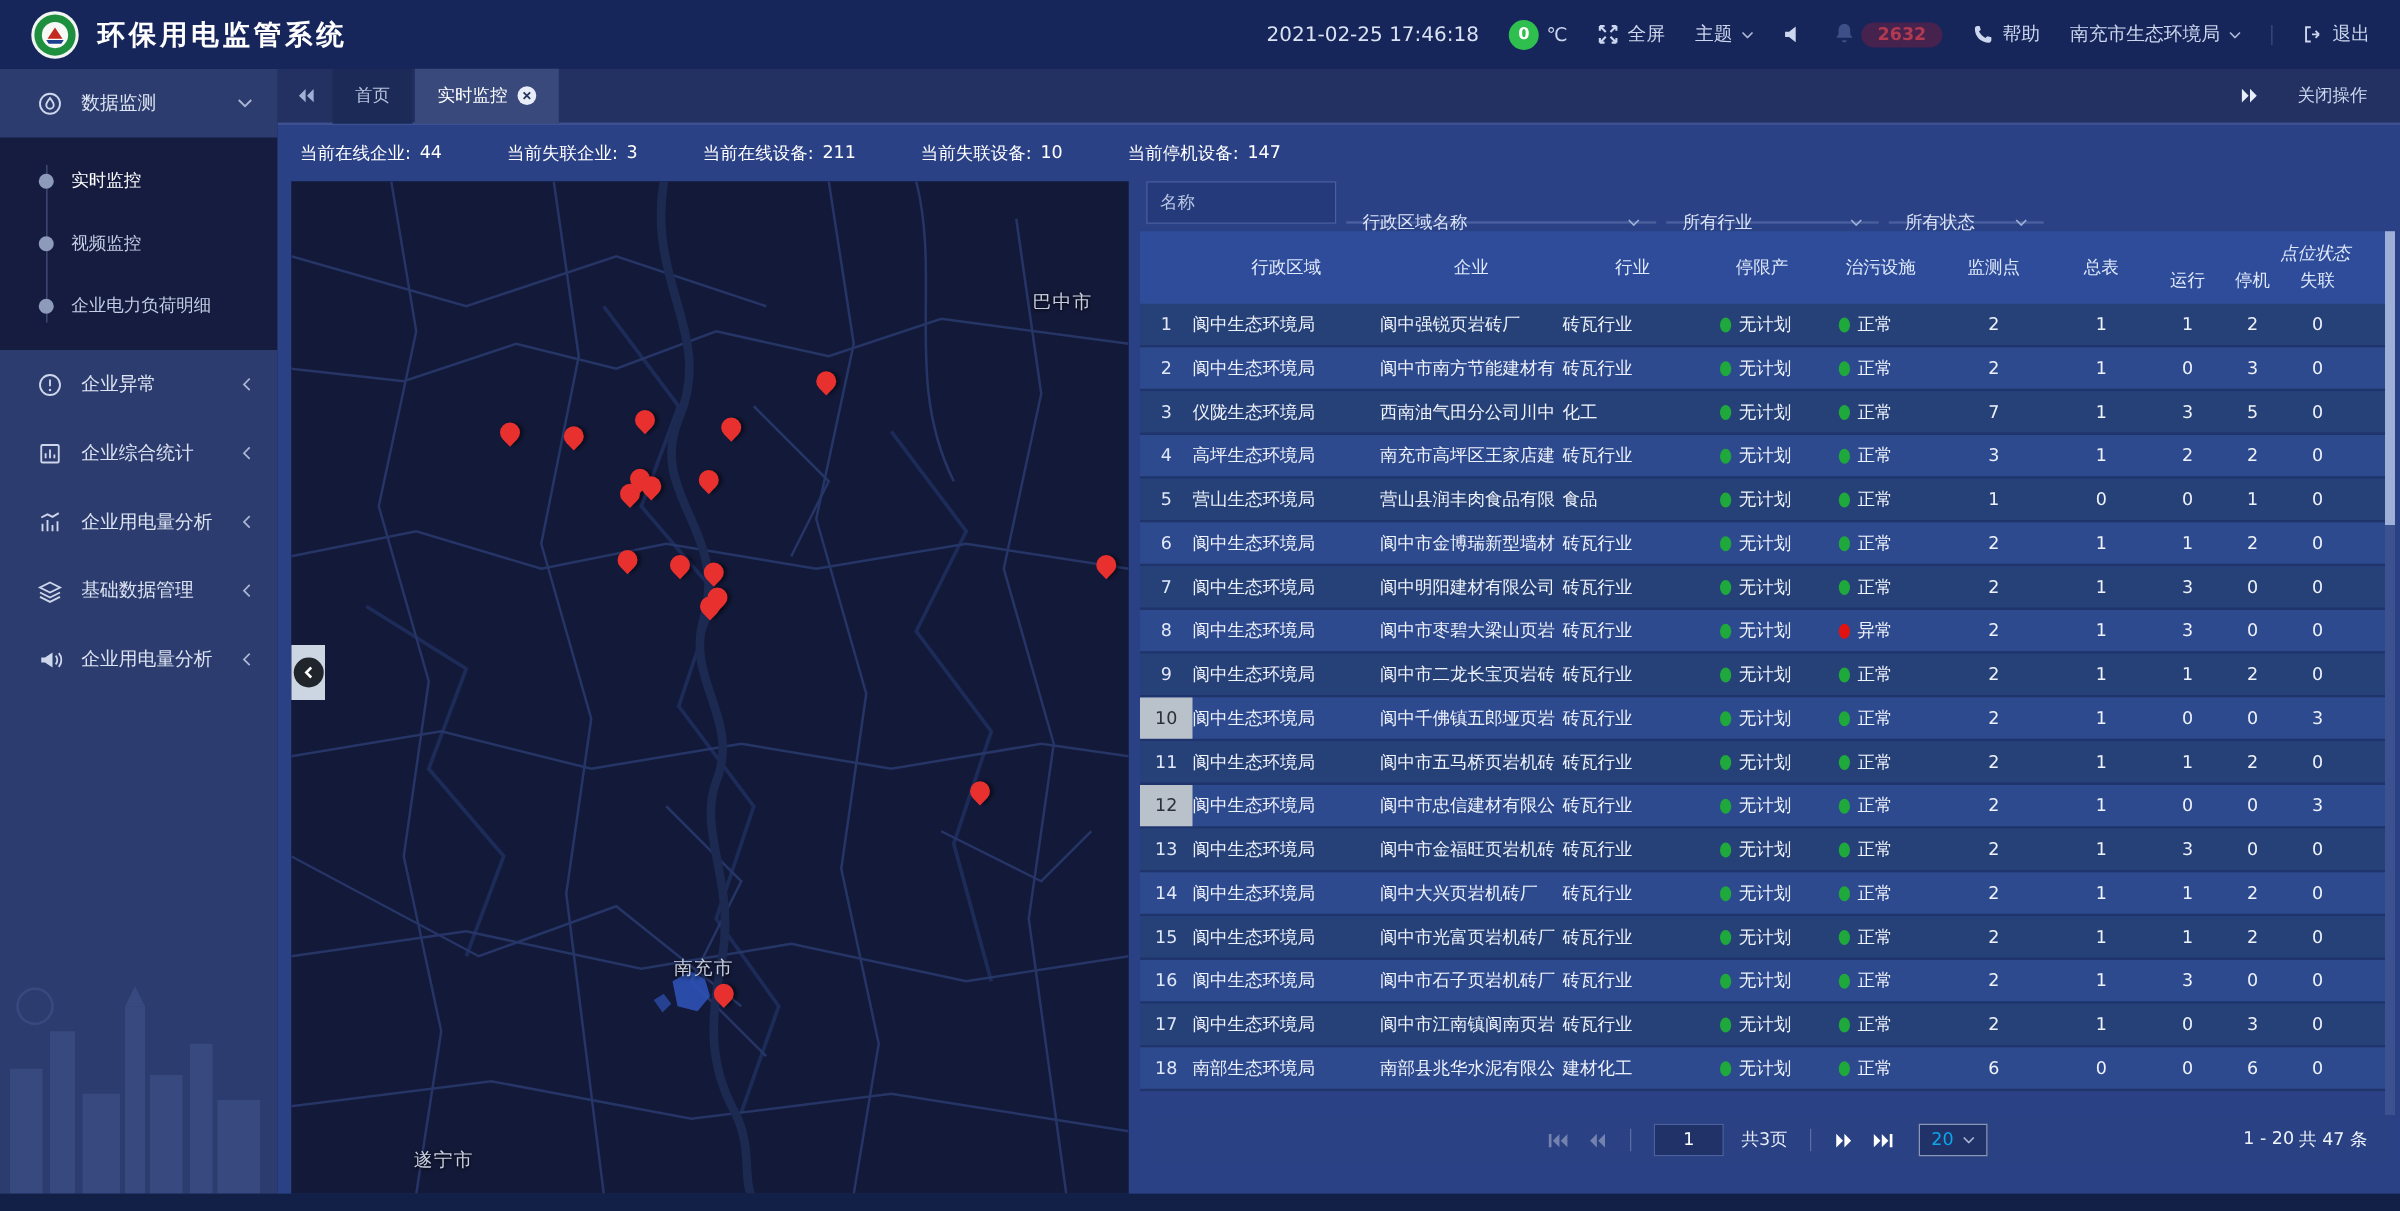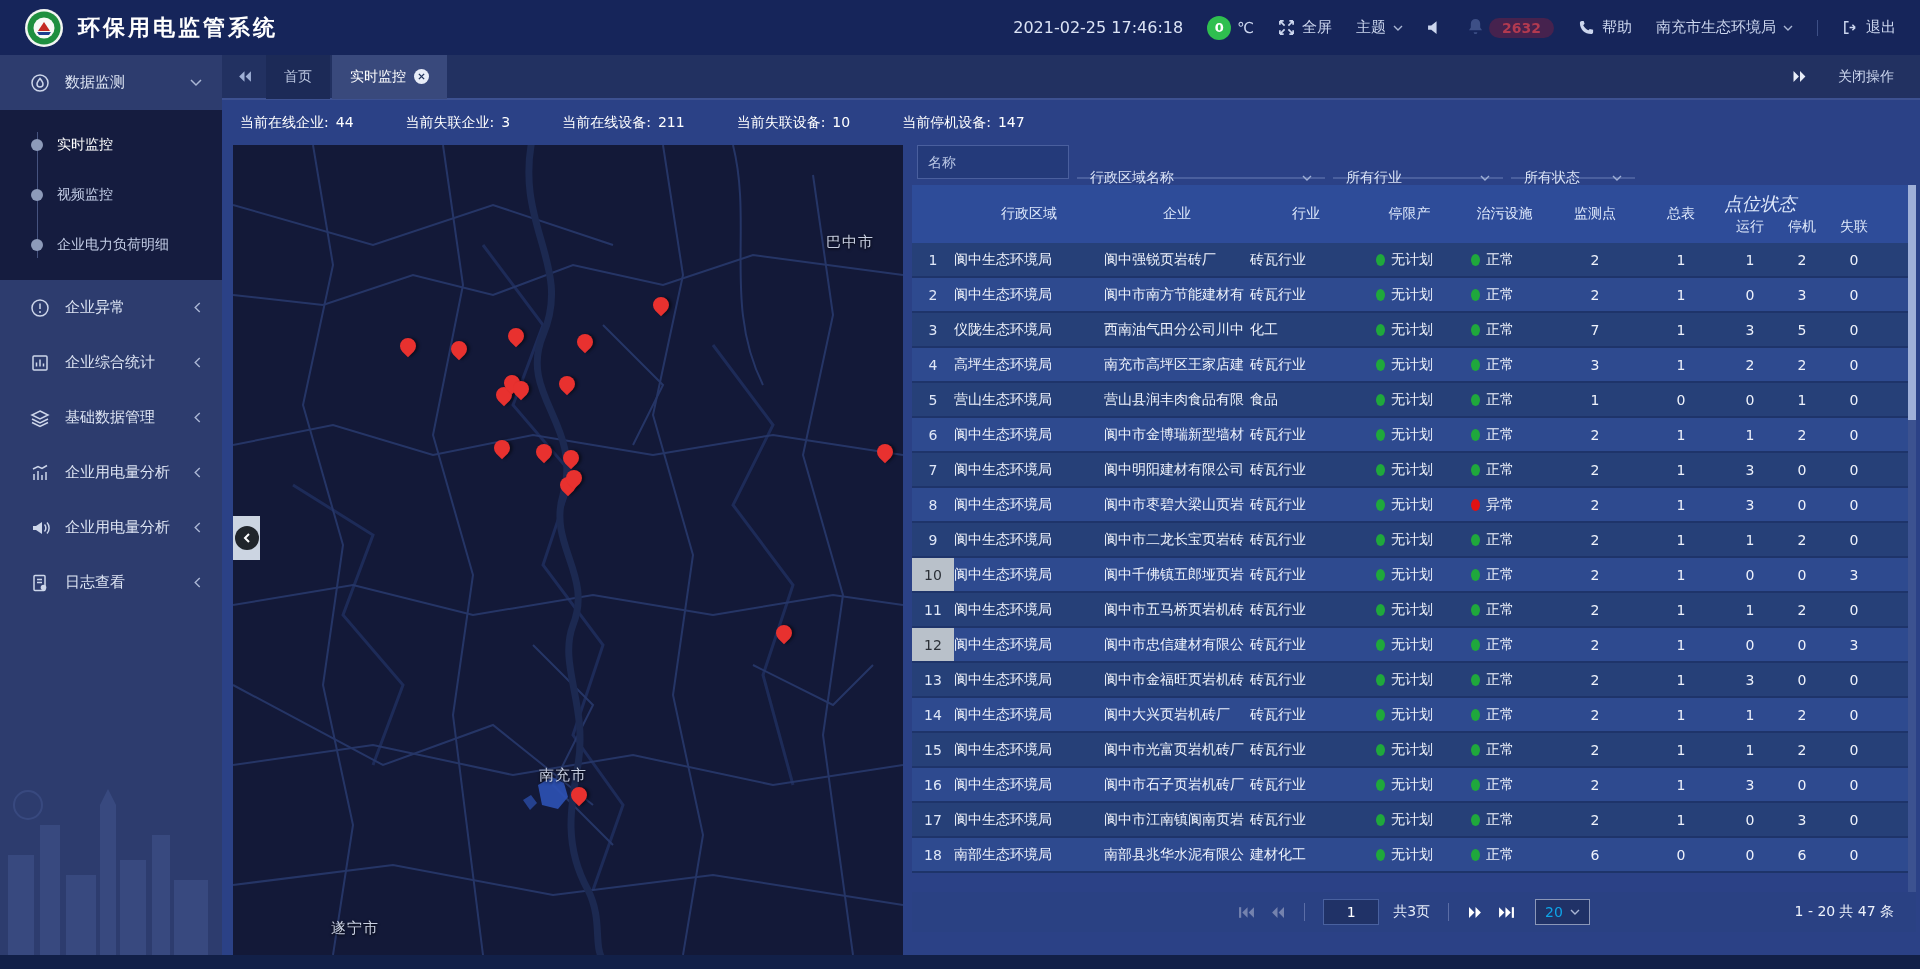--- a/index.html
+++ b/index.html
@@ -72,21 +72,21 @@
   .filters{display:flex;height:34px;gap:8px;margin-bottom:6px;padding-left:5px;}
   .f-input{width:152px;background:#243a7a;border:1px solid #4a5f9e;color:#e0e8f8;padding:0 10px;font-size:14px;outline:none;font-family:inherit;}
   .f-input::placeholder{color:#b9c6e4;}
   .f-select{display:flex;align-items:center;justify-content:space-between;padding:0 12px;background:#243a7a;border:1px solid #4a5f9e;font-size:14px;color:#dbe4f6;cursor:pointer;margin-top:32px;}
   .f-select .caret{color:#9fb0d6;}
   .w1{width:248px;} .w2{width:170px;} .w3{width:124px;}
 
   .thead{height:58px;background:#2e4c99;display:grid;grid-template-columns:42px 150px 146px 112px 95px 95px 86px 86px 156px 1fr;align-items:center;color:#dfe9fb;font-size:14px;}
   .th{text-align:center;white-space:nowrap;}
   .th-group{height:100%;display:flex;flex-direction:column;justify-content:space-evenly;padding:5px 0;}
-  .group-label{font-style:italic;text-align:left;font-size:18px;}
+  .group-label{font-style:italic;text-align:right;font-size:14px;}
   .group-subs{display:flex;}
   .group-subs span{width:52px;text-align:center;}
 
   .tbody{height:649px;overflow:hidden;}
   .trow{display:grid;grid-template-columns:42px 150px 146px 112px 95px 95px 86px 86px 52px 52px 52px 1fr;height:35px;align-items:center;border-bottom:2px solid #1e346a;font-size:14px;color:#eef2fb;cursor:pointer;}
   .trow:nth-child(odd){background:#264078;}
   .trow:nth-child(even){background:#2e4a8f;}
   .c-num{height:100%;display:flex;align-items:center;justify-content:center;color:#dfe7f8;}
   .c-num.hl{background:#b9c1ca;color:#2c3138;}
   .c-txt{white-space:nowrap;overflow:hidden;padding-right:4px;}
@@ -228,69 +228,54 @@
         <span class="side-label">企业综合统计</span>
         <span class="side-chev">
           <svg viewBox="0 0 8 12" fill="none" stroke="currentColor" stroke-width="1.5">
             <path d="M7 1L2 6l5 5"></path>
           </svg>
         </span>
       </div>
       <div class="side-item">
         <span class="side-ic">
           <svg viewBox="0 0 20 20" fill="none" stroke="currentColor" stroke-width="1.5">
+            <path d="M4 17v-6M8 17V8M12 17v-5M16 17V9"></path>
+            <path d="M3 6l5-2.5 4 2 5-3"></path>
+          </svg>
+        </span>
+        <span class="side-label">企业用电量分析</span>
+        <span class="side-chev">
+          <svg viewBox="0 0 8 12" fill="none" stroke="currentColor" stroke-width="1.5">
+            <path d="M7 1L2 6l5 5"></path>
+          </svg>
+        </span>
+      </div>
+      <div class="side-item">
+        <span class="side-ic">
+          <svg viewBox="0 0 20 20" fill="none" stroke="currentColor" stroke-width="1.5">
             <path d="M10 3l8 4-8 4-8-4z"></path>
             <path d="M2 11l8 4 8-4"></path>
             <path d="M2 14.5l8 4 8-4"></path>
           </svg>
         </span>
         <span class="side-label">基础数据管理</span>
-        <span class="side-chev">
-          <svg viewBox="0 0 8 12" fill="none" stroke="currentColor" stroke-width="1.5">
-            <path d="M7 1L2 6l5 5"></path>
-          </svg>
-        </span>
-      </div>
-      <div class="side-item">
-        <span class="side-ic">
-          <svg viewBox="0 0 20 20" fill="none" stroke="currentColor" stroke-width="1.5">
-            <path d="M4 17v-6M8 17V8M12 17v-5M16 17V9"></path>
-            <path d="M3 6l5-2.5 4 2 5-3"></path>
-          </svg>
-        </span>
-        <span class="side-label">企业用电量分析</span>
         <span class="side-chev">
           <svg viewBox="0 0 8 12" fill="none" stroke="currentColor" stroke-width="1.5">
             <path d="M7 1L2 6l5 5"></path>
           </svg>
         </span>
       </div>
       <div class="side-item">
         <span class="side-ic">
           <svg viewBox="0 0 20 20" fill="none" stroke="currentColor" stroke-width="1.5">
             <path d="M3 8v4h3l6 4V4L6 8H3z" fill="currentColor" stroke="none"></path>
             <path d="M14.5 6.5c1.8 1.8 1.8 5.2 0 7M17 4.5c2.8 3 2.8 8 0 11"></path>
           </svg>
         </span>
         <span class="side-label">企业用电量分析</span>
-        <span class="side-chev">
-          <svg viewBox="0 0 8 12" fill="none" stroke="currentColor" stroke-width="1.5">
-            <path d="M7 1L2 6l5 5"></path>
-          </svg>
-        </span>
-      </div>
-      <div class="side-item">
-        <span class="side-ic">
-          <svg viewBox="0 0 20 20" fill="none" stroke="currentColor" stroke-width="1.5">
-            <rect x="4" y="2.5" width="11" height="15" rx="1"></rect>
-            <path d="M7 6.5h5M7 9.5h5"></path>
-            <circle cx="13.5" cy="14.5" r="2.8" fill="currentColor" stroke="none"></circle>
-          </svg>
-        </span>
-        <span class="side-label">日志查看</span>
         <span class="side-chev">
           <svg viewBox="0 0 8 12" fill="none" stroke="currentColor" stroke-width="1.5">
             <path d="M7 1L2 6l5 5"></path>
           </svg>
         </span>
       </div>
     </nav>
   <svg class="watermark" viewBox="0 0 222 190">
     <g fill="#4a5d9a" opacity="0.4">
       <rect x="8" y="90" width="26" height="100"></rect>

